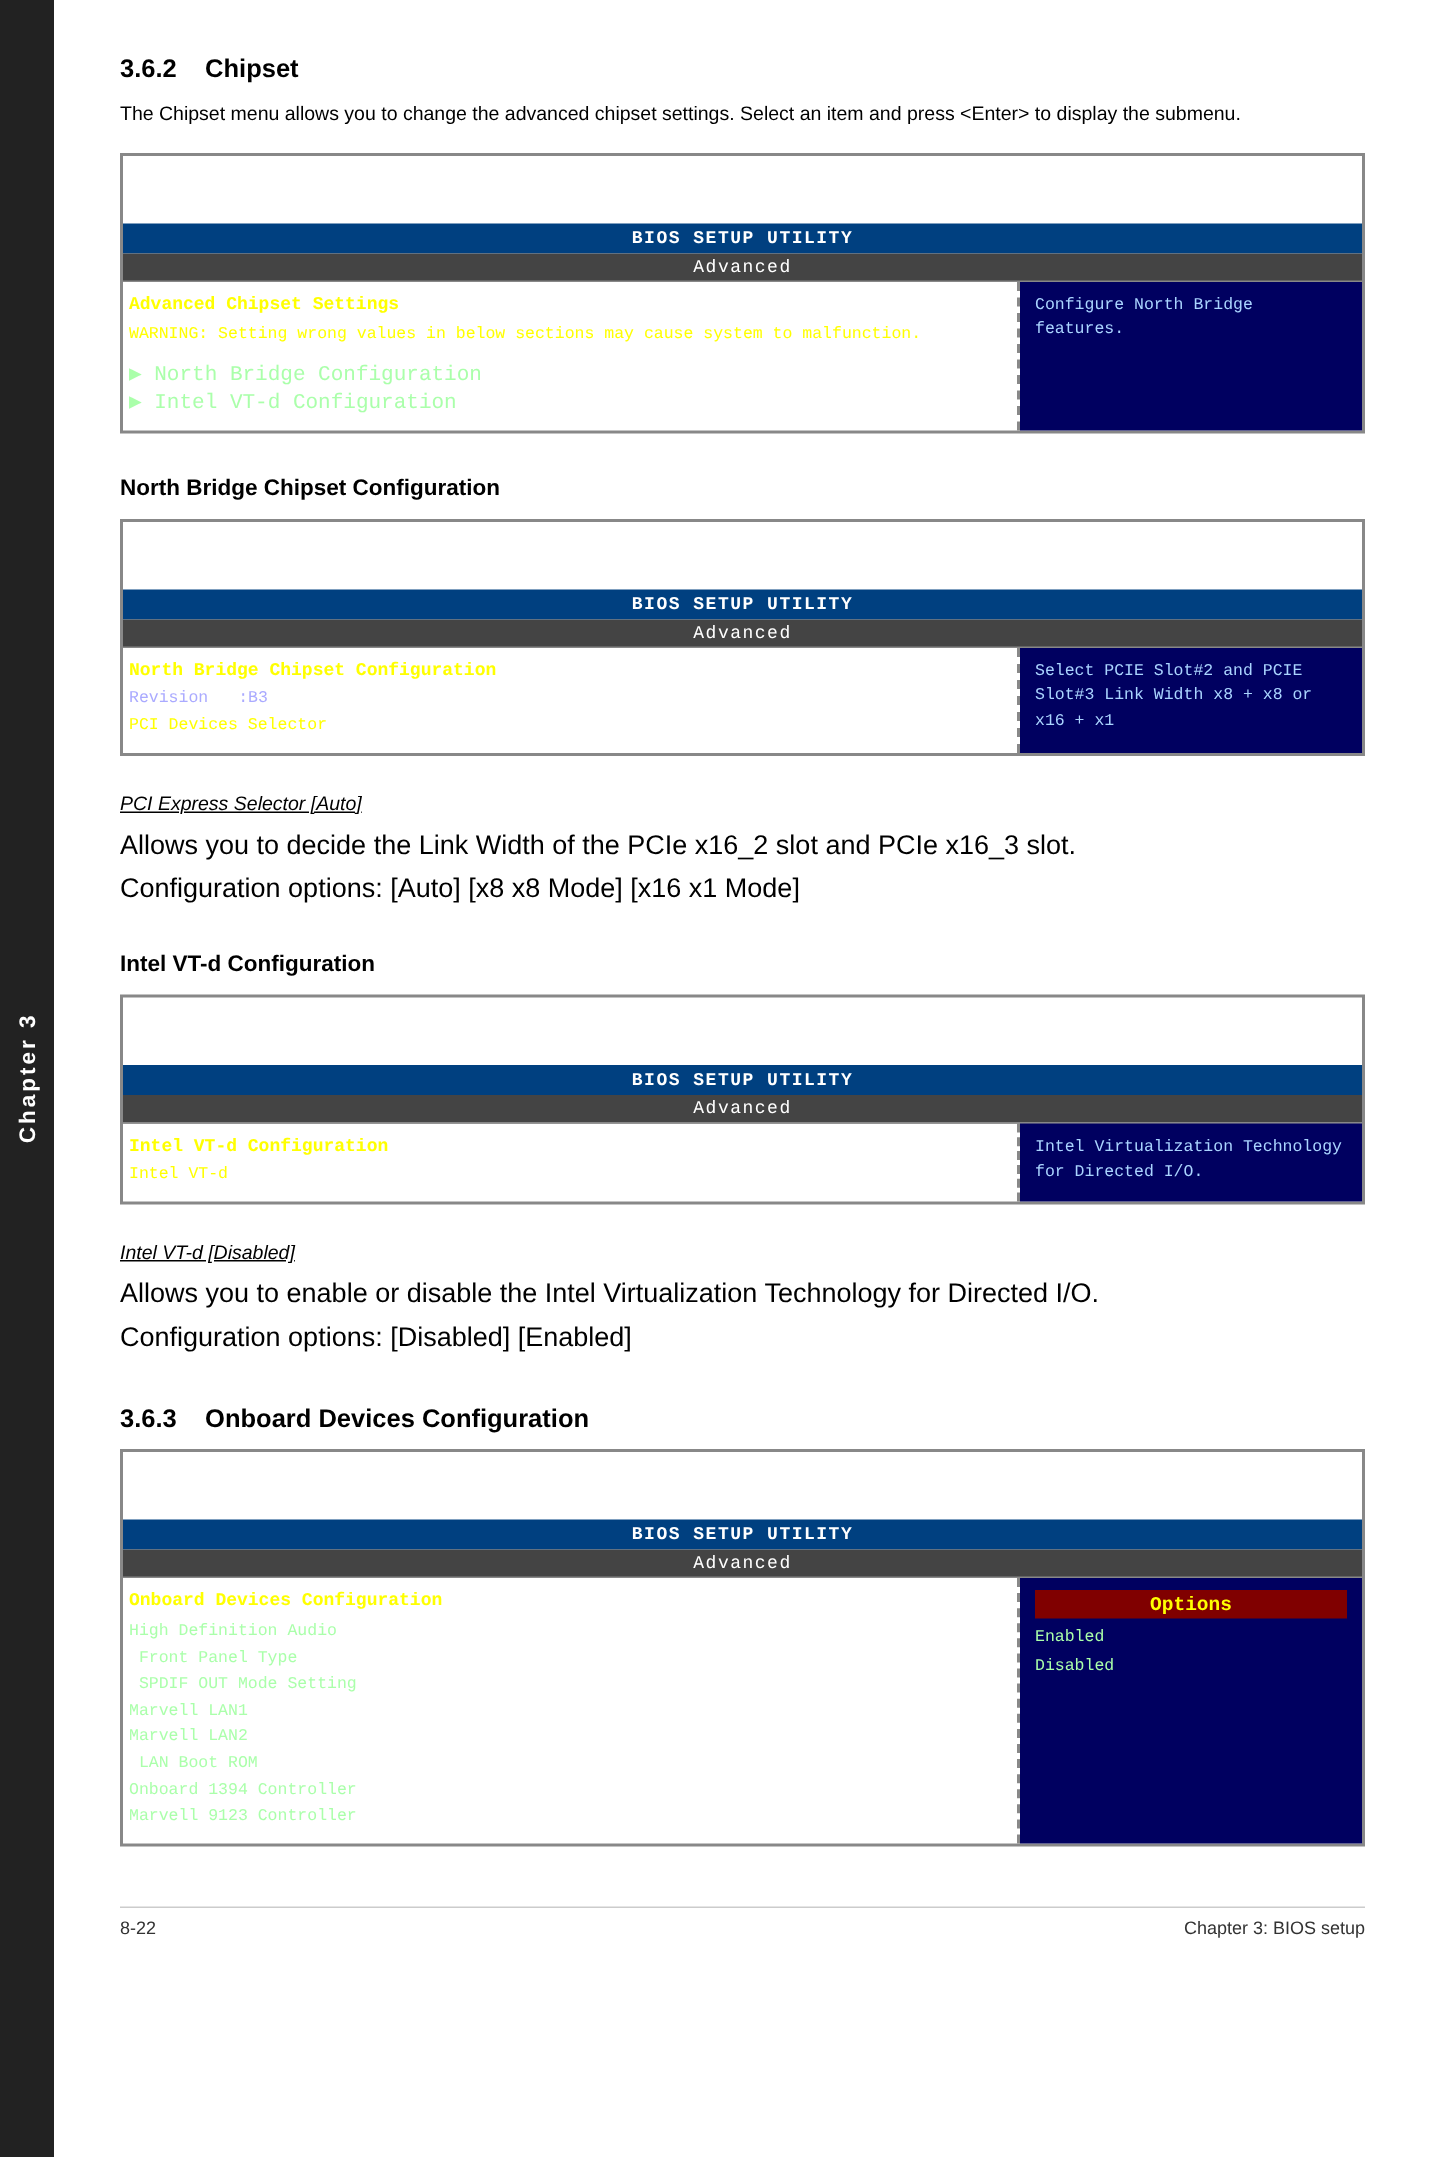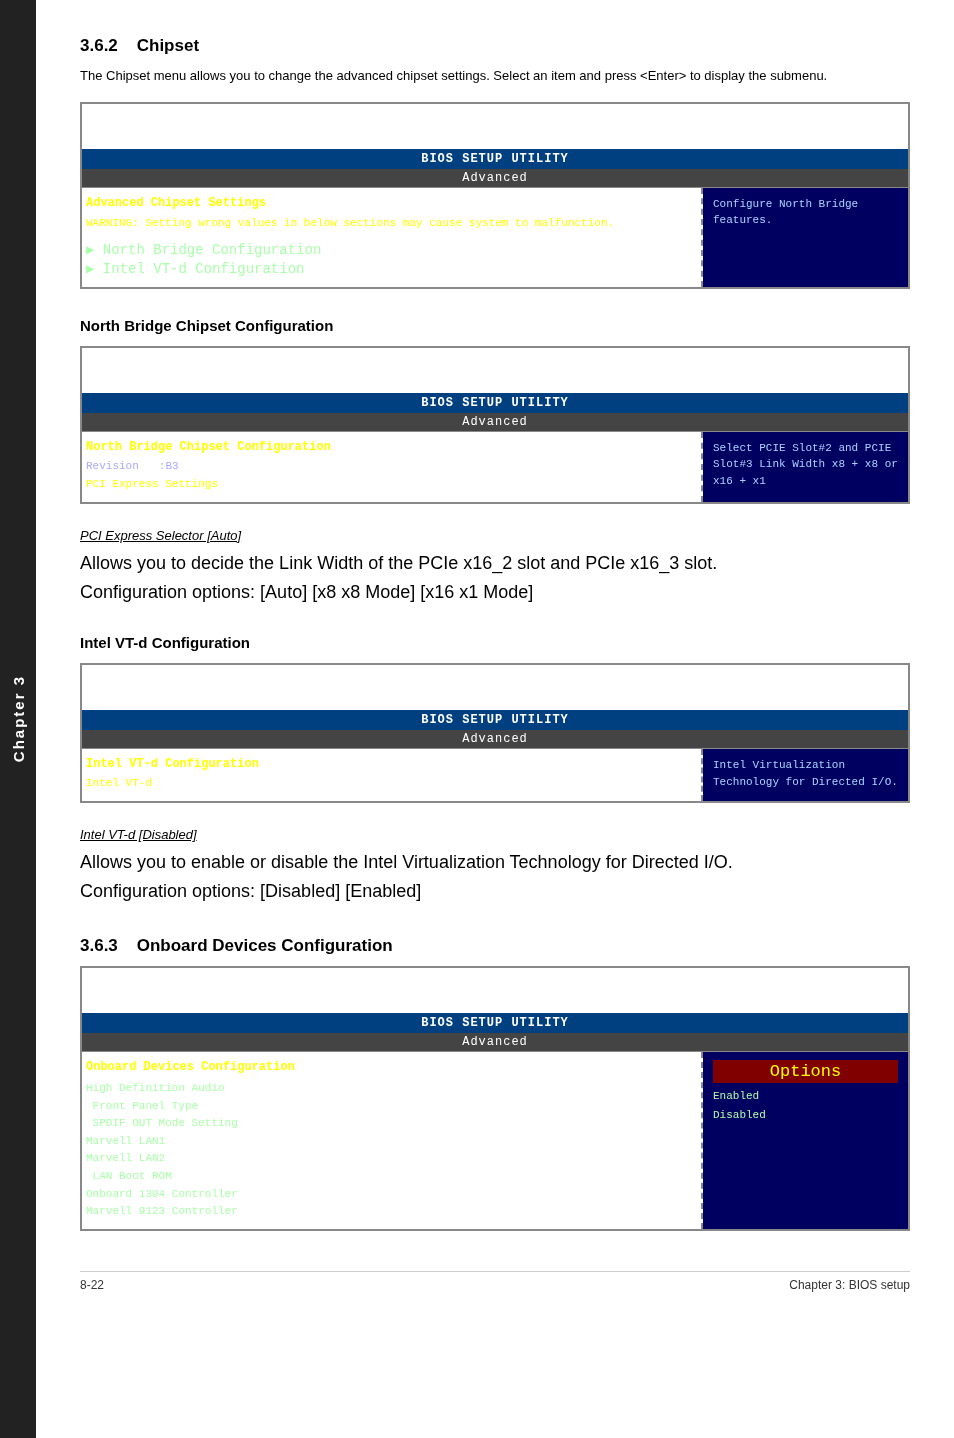--- a/index.html
+++ b/index.html
@@ -92,21 +92,21 @@
       display: flex;
     }
 
     .bios-left {
       flex: 1;
       padding: 8px 4px;
       border-right: 2px dashed #888;
     }
 
     .bios-right {
-      width: 205px;
+      width: 228px;
       padding: 8px 10px;
       font-size: 11px;
       color: #c8c8ff;
       background: #000060;
       color: #aad4ff;
     }
 
     .bios-title-row {
       font-weight: bold;
       color: #ffff00;
@@ -205,23 +205,23 @@
       font-size: 11px;
       line-height: 1.6;
       padding-left: 10px;
     }
 
     .bios-options-header {
       background: #800000;
       color: #ffff00;
       text-align: center;
       padding: 2px 6px;
-      font-weight: normal;
+      font-weight: bold;
       margin-bottom: 4px;
-      font-size: 17px;
+      font-size: 13px;
     }
 
     .bios-options-list {
       color: #aaffaa;
       font-size: 11px;
       line-height: 1.7;
     }
   </style>
 </head>
 <body>
@@ -271,21 +271,21 @@
         <div class="bios-header">BIOS SETUP UTILITY</div>
         <div class="bios-header-advanced">Advanced</div>
         <div class="bios-body">
           <div class="bios-left">
             <div class="bios-title-row">North Bridge Chipset Configuration</div>
             <div class="bios-row">
               <span class="bios-row-label">Revision</span>
               <span style="flex:1; padding-left:20px;" class="bios-row-label">:B3</span>
             </div>
             <div class="bios-row" style="margin-top:6px;">
-              <span class="bios-row-label-yellow">PCI Express Settings</span>
+              <span class="bios-row-label-yellow">PCI Devices Selector</span>
               <span class="bios-row-value">[Auto]</span>
             </div>
           </div>
           <div class="bios-right">
             <div class="bios-right-text">Select PCIE Slot#2
 and PCIE Slot#3 Link
 Width x8 + x8 or
 x16 + x1</div>
           </div>
         </div>

